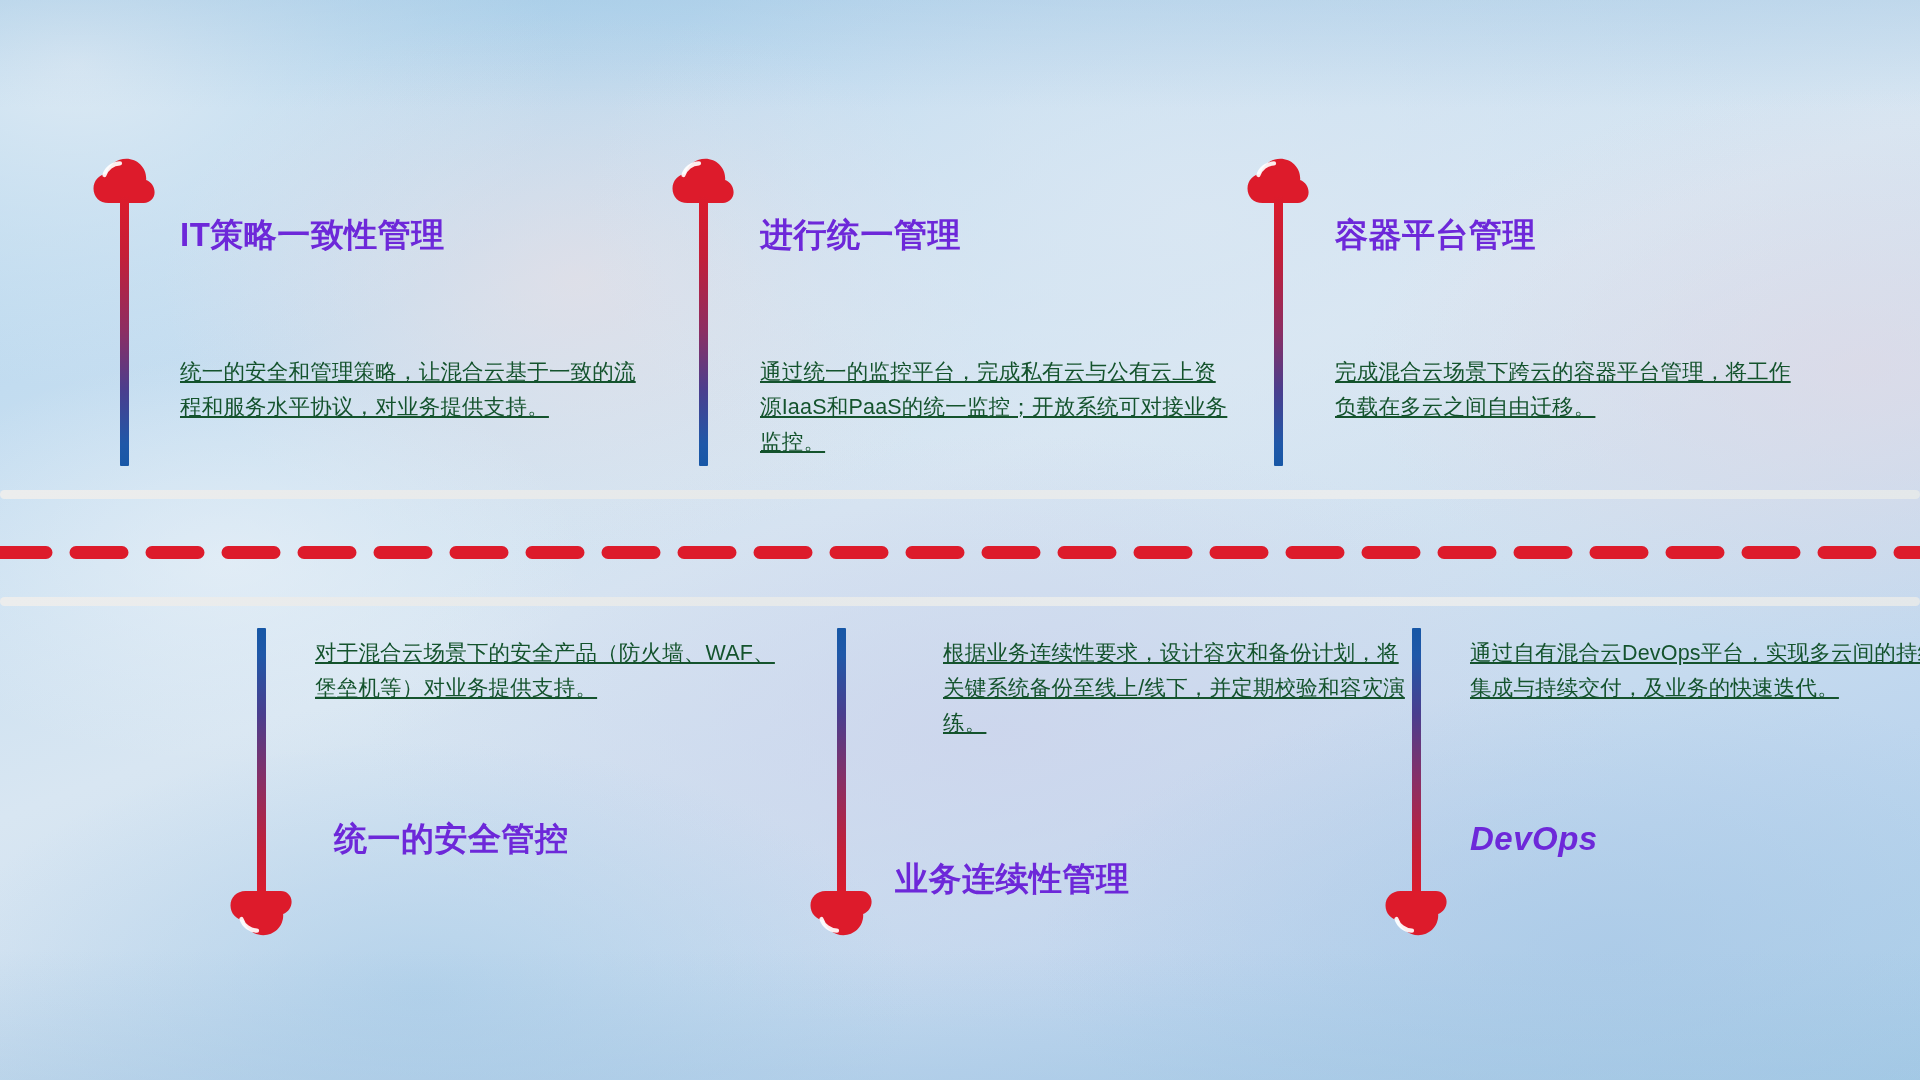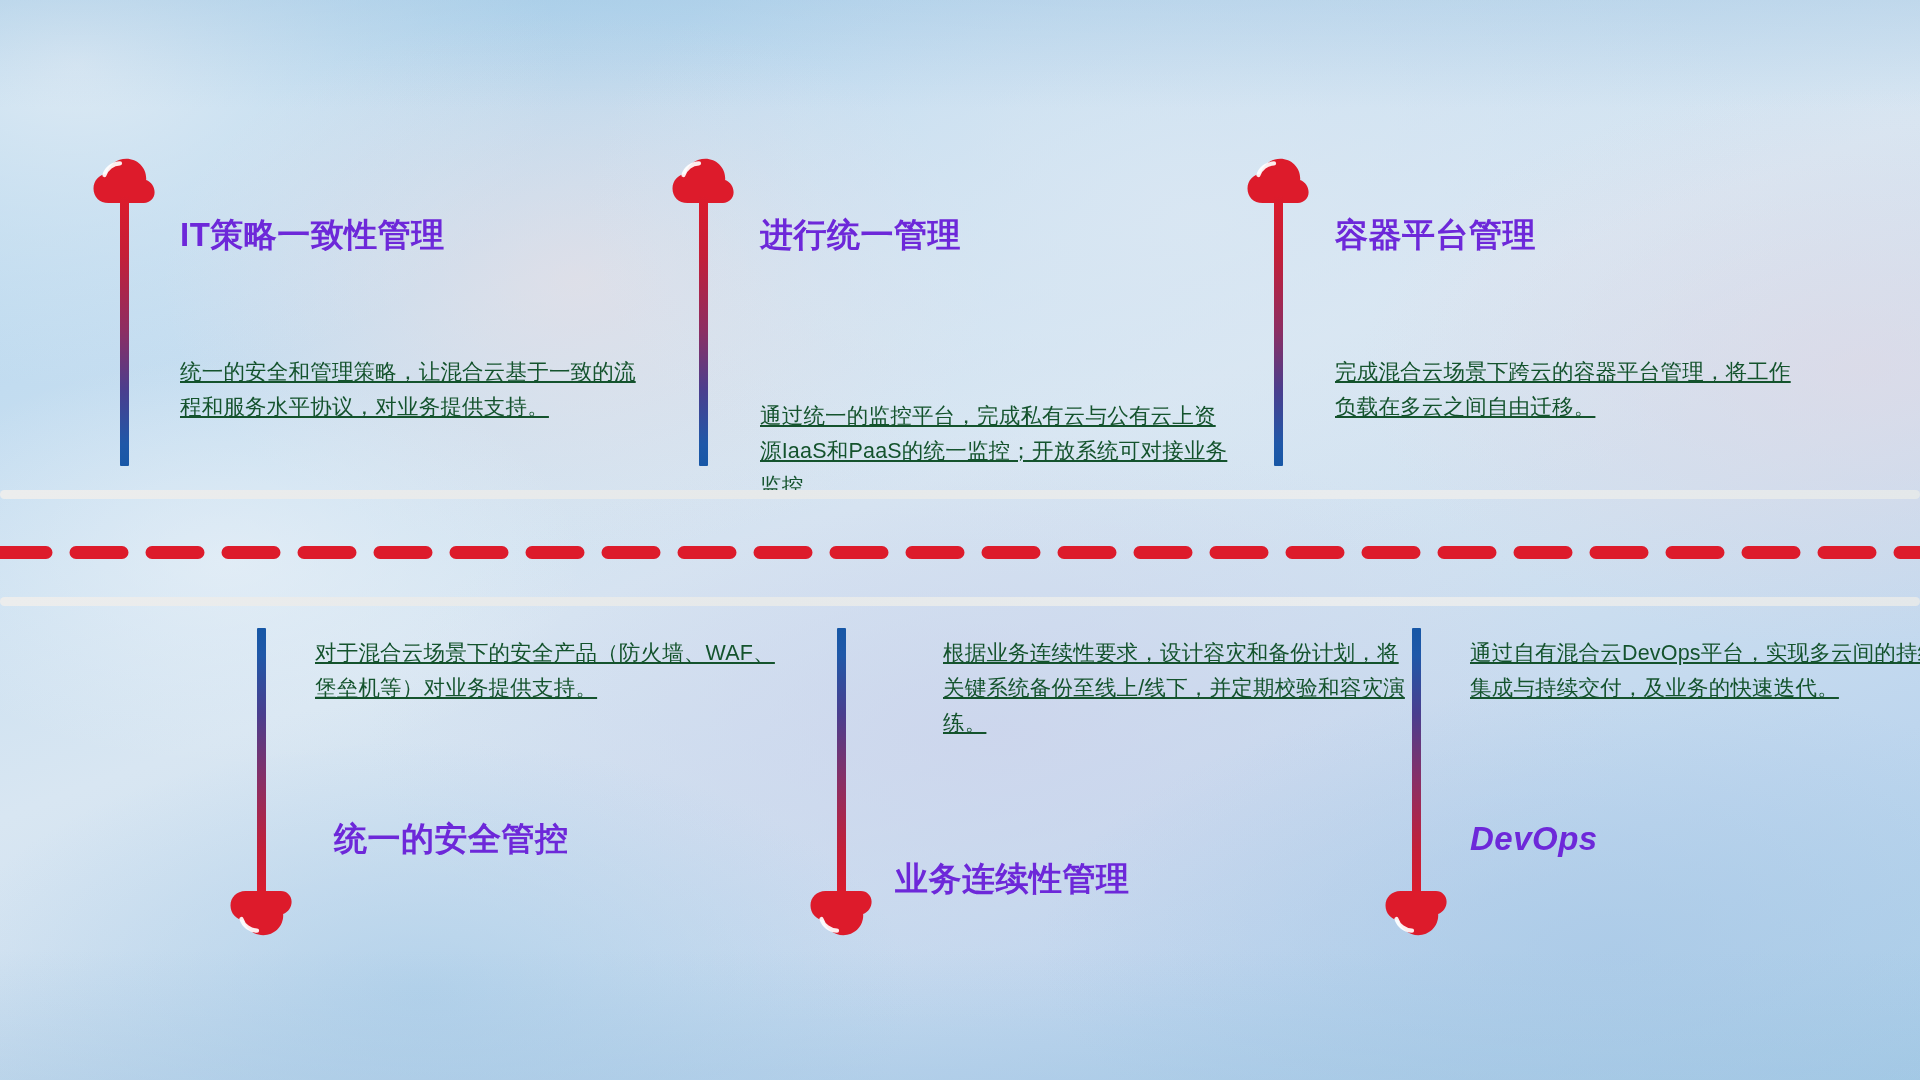--- a/index.html
+++ b/index.html
@@ -80,21 +80,21 @@
 
   <div class="marker">
     <div class="cloud" style="left:672px;top:158px;">
       <svg viewBox="0 0 62 46" width="62" height="46">
         <path d="M15.5 45 C6.5 45 0.5 38.6 0.5 30.4 C0.5 22.6 6.2 16.4 13.6 15.7 C16.1 6.6 24.1 0.8 33.3 0.8 C44.3 0.8 53.2 9.6 53.2 20.5 C53.2 21.0 53.2 21.5 53.1 22.0 C58.3 23.9 61.6 28.8 61.6 34.3 C61.6 40.2 57.0 45 50.9 45 Z" fill="#DD1B2B"></path>
         <path d="M11.5 17.0 C13.6 10.2 19.8 5.6 27.0 5.4" fill="none" stroke="#ffffff" stroke-width="4.2" stroke-linecap="round" opacity="0.92"></path>
       </svg>
     </div>
     <div class="stem down" style="left:699px;top:196px;height:270px;"></div>
     <div class="title" style="left:760px;top:218px;">进行统一管理</div>
-    <div class="body" style="left:760px;top:355px;margin-top:44px;">通过统一的监控平台，完成私有云与公有云上资源IaaS和PaaS的统一监控；开放系统可对接业务监控。</div>
+    <div class="body" style="left:760px;top:355px;">通过统一的监控平台，完成私有云与公有云上资源IaaS和PaaS的统一监控；开放系统可对接业务监控。</div>
   </div>
 
   <div class="marker">
     <div class="cloud" style="left:1247px;top:158px;">
       <svg viewBox="0 0 62 46" width="62" height="46">
         <path d="M15.5 45 C6.5 45 0.5 38.6 0.5 30.4 C0.5 22.6 6.2 16.4 13.6 15.7 C16.1 6.6 24.1 0.8 33.3 0.8 C44.3 0.8 53.2 9.6 53.2 20.5 C53.2 21.0 53.2 21.5 53.1 22.0 C58.3 23.9 61.6 28.8 61.6 34.3 C61.6 40.2 57.0 45 50.9 45 Z" fill="#DD1B2B"></path>
         <path d="M11.5 17.0 C13.6 10.2 19.8 5.6 27.0 5.4" fill="none" stroke="#ffffff" stroke-width="4.2" stroke-linecap="round" opacity="0.92"></path>
       </svg>
     </div>
     <div class="stem down" style="left:1274px;top:196px;height:270px;"></div>

